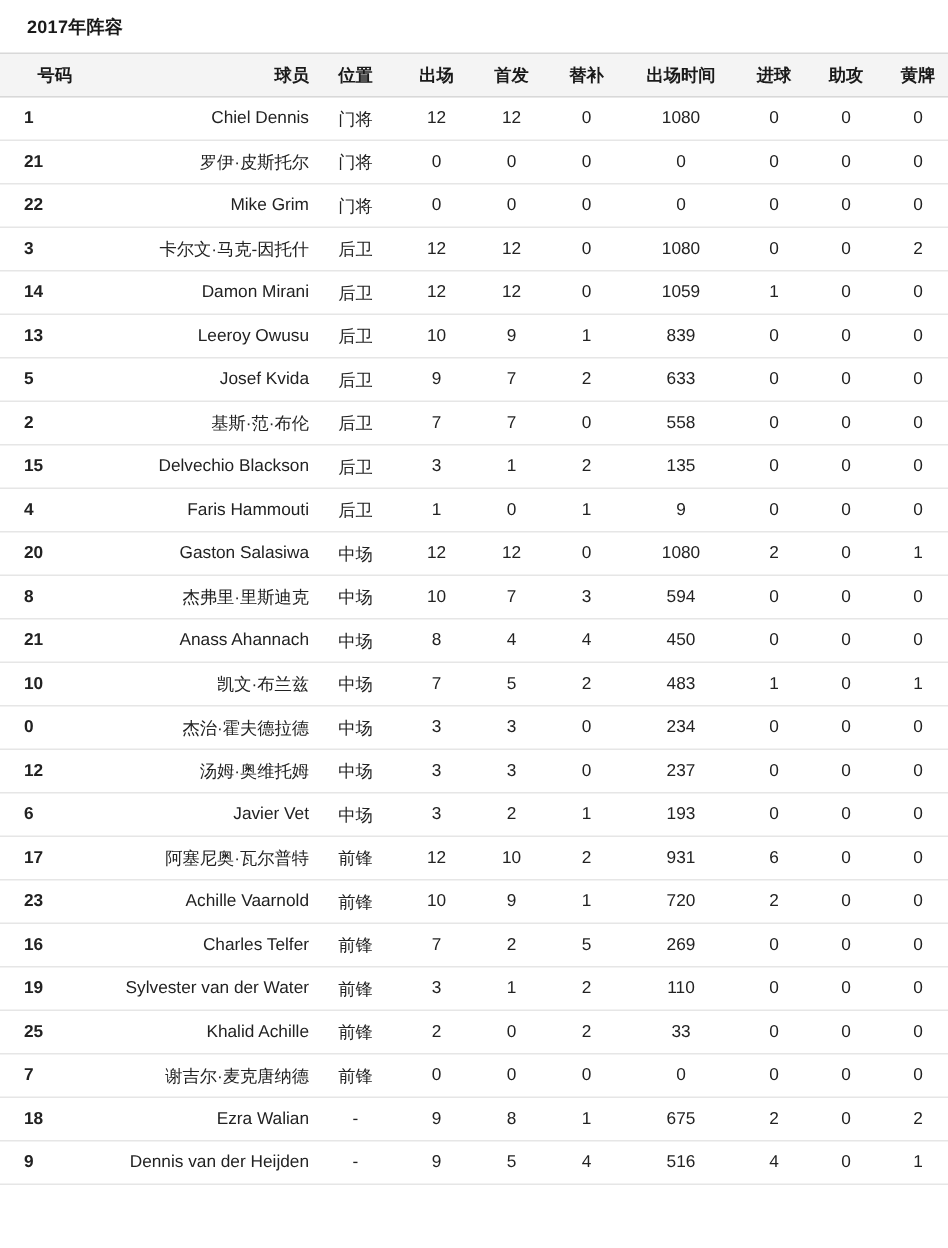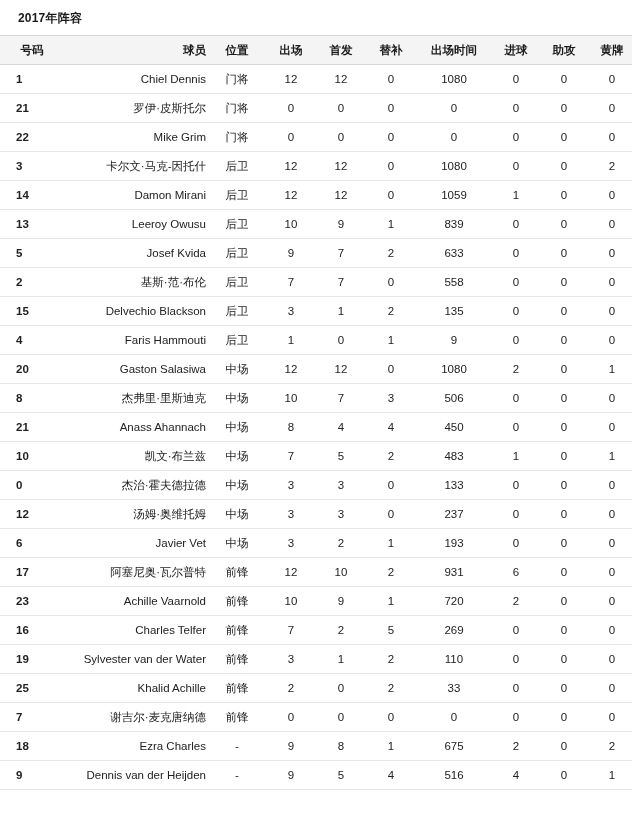--- a/index.html
+++ b/index.html
@@ -56,21 +56,21 @@
     white-space: nowrap;
     overflow: hidden;
     text-overflow: ellipsis;
   }
   table.squad tr td.c-num {
     font-weight: bold;
     text-align: left;
     padding-left: 16px;
   }
   table.squad th.h-num {
-    text-align: center;
+    text-align: right;
     padding-left: 16px;
   }
   table.squad td.c-player,
   table.squad th.h-player {
     text-align: right;
     padding-left: 14px;
   }
   
   col.w-num      { width: 50px; }
   col.w-player   { width: 158px; }
@@ -251,21 +251,21 @@
           <td>0</td>
           <td>1</td>
         </tr>
         <tr>
           <td class="c-num">8</td>
           <td class="c-player">杰弗里·里斯迪克</td>
           <td>中场</td>
           <td>10</td>
           <td>7</td>
           <td>3</td>
-          <td>506</td>
+          <td>594</td>
           <td>0</td>
           <td>0</td>
           <td>0</td>
         </tr>
         <tr>
           <td class="c-num">21</td>
           <td class="c-player">Anass Ahannach</td>
           <td>中场</td>
           <td>8</td>
           <td>4</td>
@@ -287,21 +287,21 @@
           <td>0</td>
           <td>1</td>
         </tr>
         <tr>
           <td class="c-num">0</td>
           <td class="c-player">杰治·霍夫德拉德</td>
           <td>中场</td>
           <td>3</td>
           <td>3</td>
           <td>0</td>
-          <td>133</td>
+          <td>234</td>
           <td>0</td>
           <td>0</td>
           <td>0</td>
         </tr>
         <tr>
           <td class="c-num">12</td>
           <td class="c-player">汤姆·奥维托姆</td>
           <td>中场</td>
           <td>3</td>
           <td>3</td>
@@ -390,21 +390,21 @@
           <td>0</td>
           <td>0</td>
           <td>0</td>
           <td>0</td>
           <td>0</td>
           <td>0</td>
           <td>0</td>
         </tr>
         <tr>
           <td class="c-num">18</td>
-          <td class="c-player">Ezra Charles</td>
+          <td class="c-player">Ezra Walian</td>
           <td>-</td>
           <td>9</td>
           <td>8</td>
           <td>1</td>
           <td>675</td>
           <td>2</td>
           <td>0</td>
           <td>2</td>
         </tr>
         <tr>

